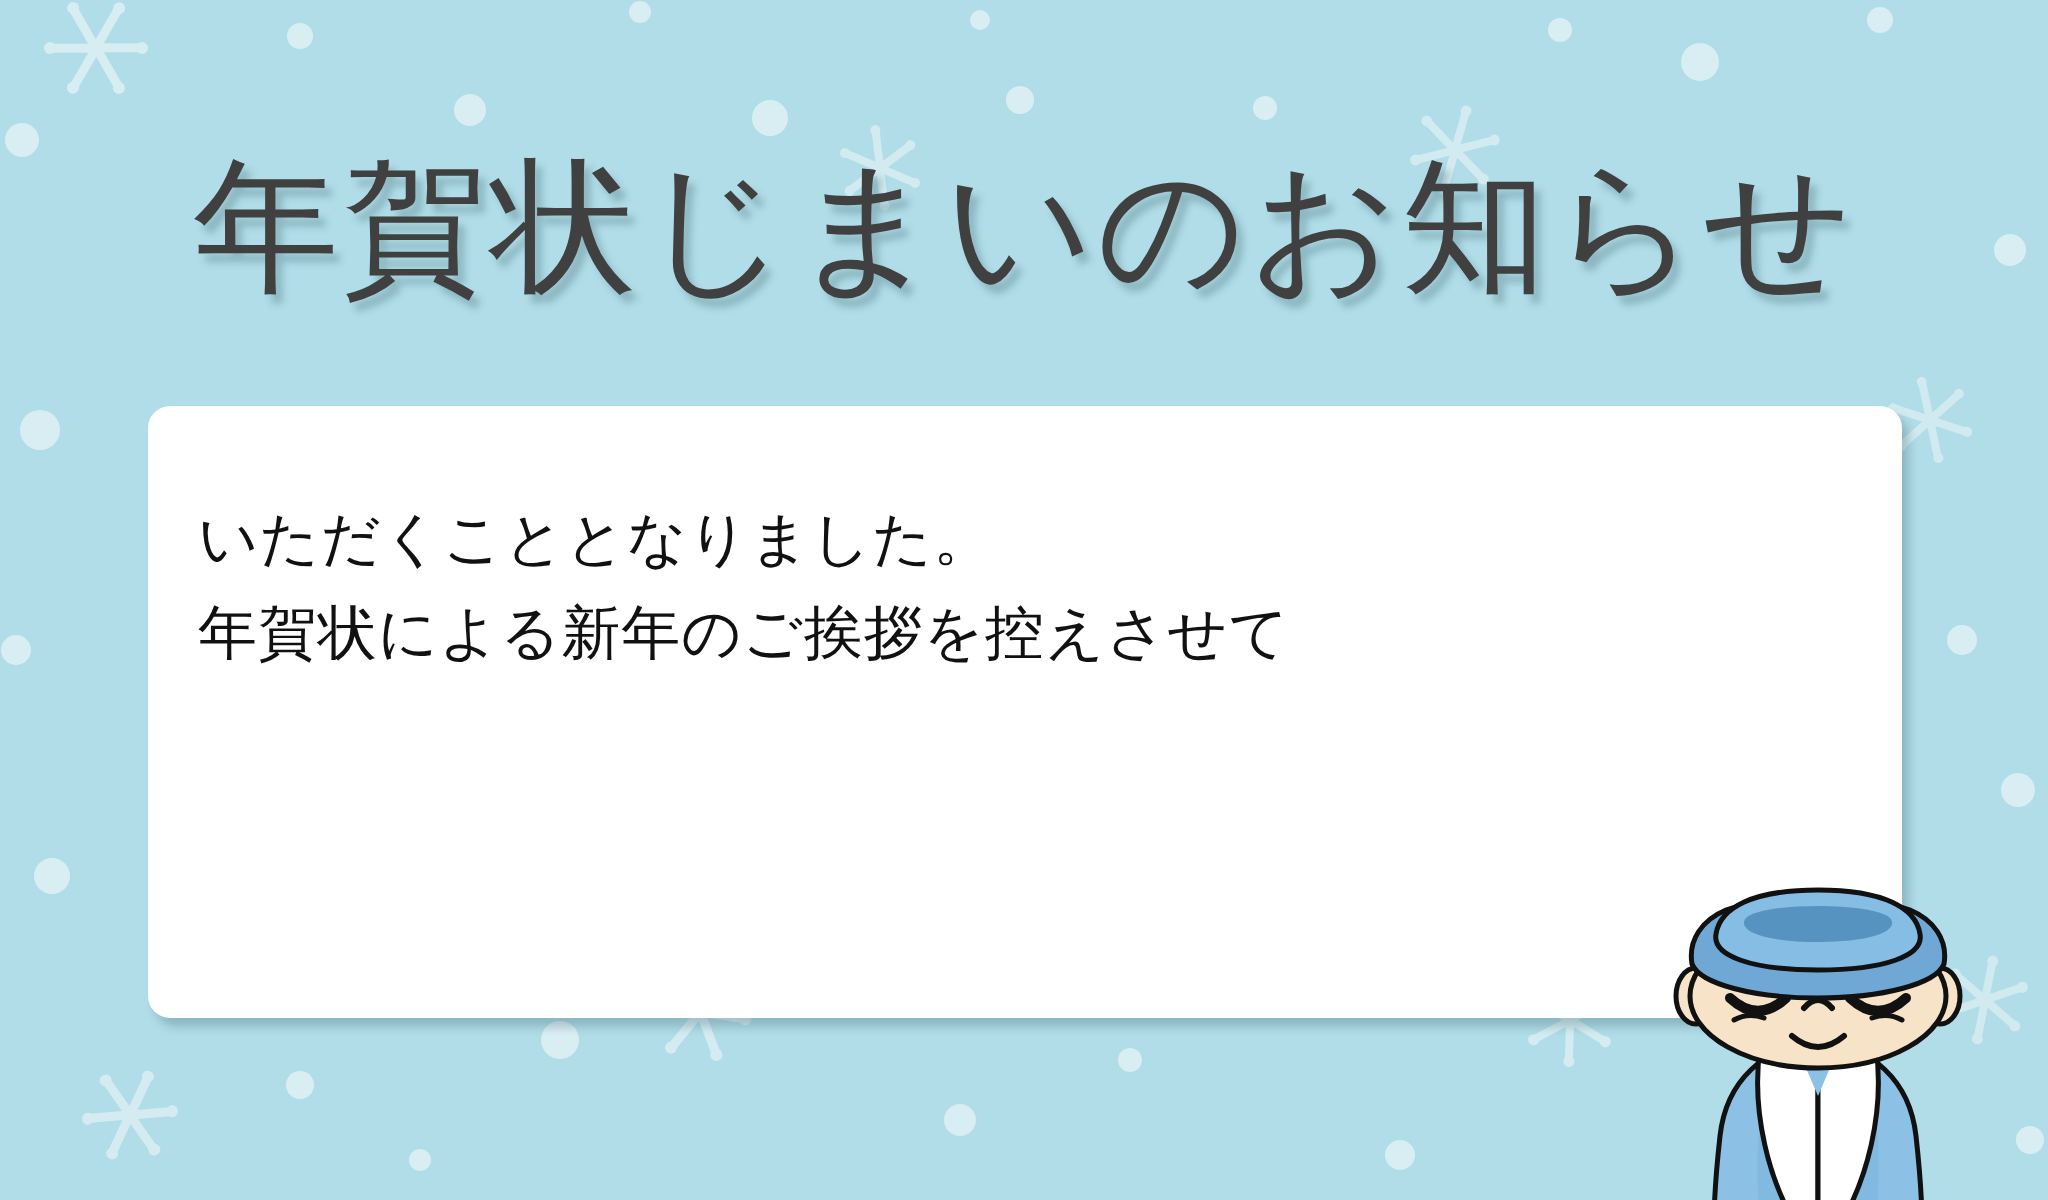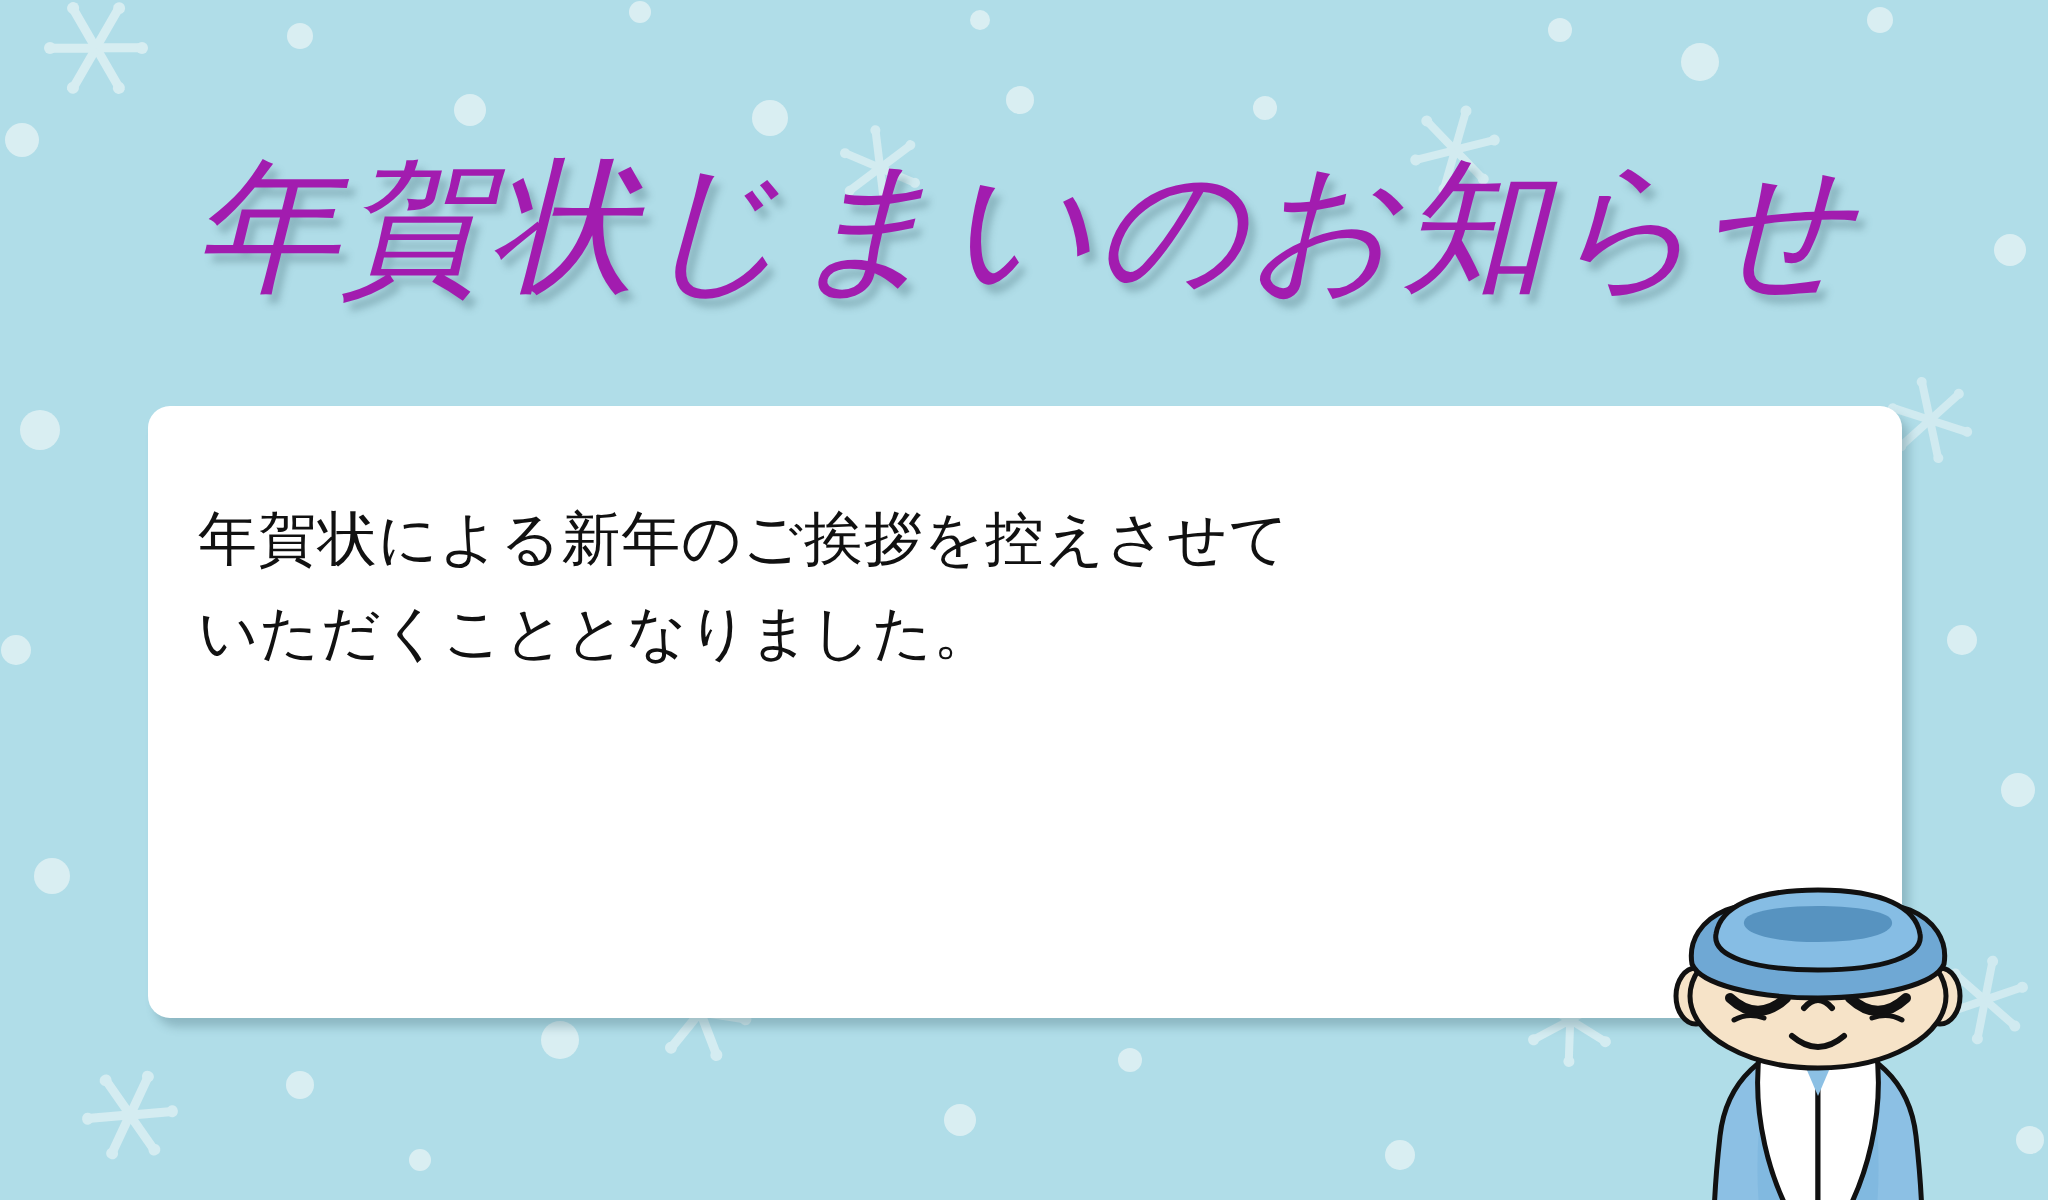--- a/index.html
+++ b/index.html
@@ -55,29 +55,28 @@
     transform: translateY(-50%);
   }
 
   
   .title {
     position: absolute;
     left: 0;
     top: 150px;
     width: 2048px;
     text-align: center;
-    color: #a21caf;
+    color: #404040;
     font-family: "DejaVu Serif", "Liberation Serif", serif;
     font-size: 146px;
     line-height: 1.05;
     font-weight: 400;
     letter-spacing: 0.02em;
     text-shadow: 7px 9px 7px rgba(90,130,140,0.42);
     white-space: nowrap;
-    font-style: italic;
   }
 
   
   .card {
     position: absolute;
     left: 148px;
     top: 406px;
     width: 1754px;
     height: 612px;
     background: #ffffff;
@@ -205,22 +204,22 @@
         <span style="background: rgb(217, 238, 242); transform: translate(0px, -50%) rotate(180deg);"></span>
         <span style="background: rgb(217, 238, 242); transform: translate(0px, -50%) rotate(240deg);"></span>
         <span style="background: rgb(217, 238, 242); transform: translate(0px, -50%) rotate(300deg);"></span>
       </div>
     </div>
 
   <div class="title">年賀状じまいのお知らせ</div>
 
   <div class="card">
     <div class="card-body">
+      <p>いただくこととなりました。</p>
       <p>年賀状による新年のご挨拶を控えさせて</p>
-      <p>いただくこととなりました。</p>
     </div>
 
     <div class="character">
       <svg viewBox="0 0 300 500" xmlns="http://www.w3.org/2000/svg" aria-hidden="true">
         <g stroke="#111111" stroke-width="5" stroke-linejoin="round" stroke-linecap="round">
 
           <path d="M40 412 q0 -22 26 -24 l68 -2 v56 q0 14 -16 14 H58 q-18 0 -18 -16 z" fill="#11529e"></path>
           <path d="M260 412 q0 -22 -26 -24 l-68 -2 v56 q0 14 16 14 h60 q18 0 18 -16 z" fill="#11529e"></path>
 
           <path d="M50 452 h82" fill="none" stroke="#8fa6ae" stroke-width="9"></path>

